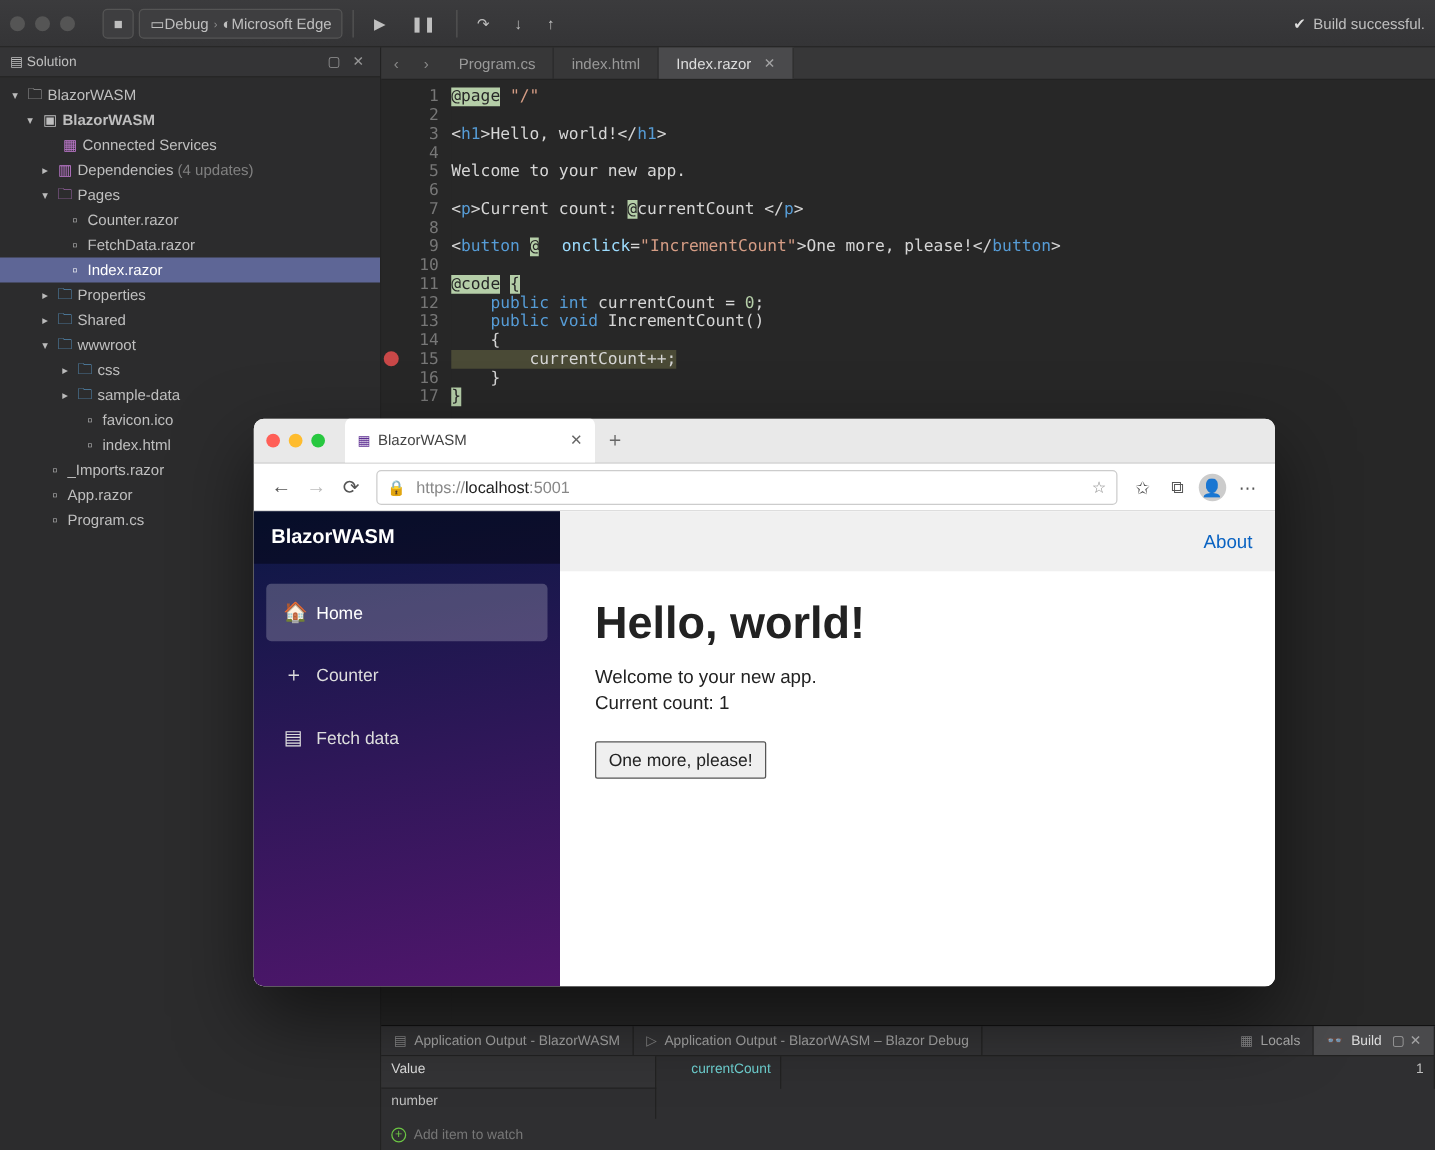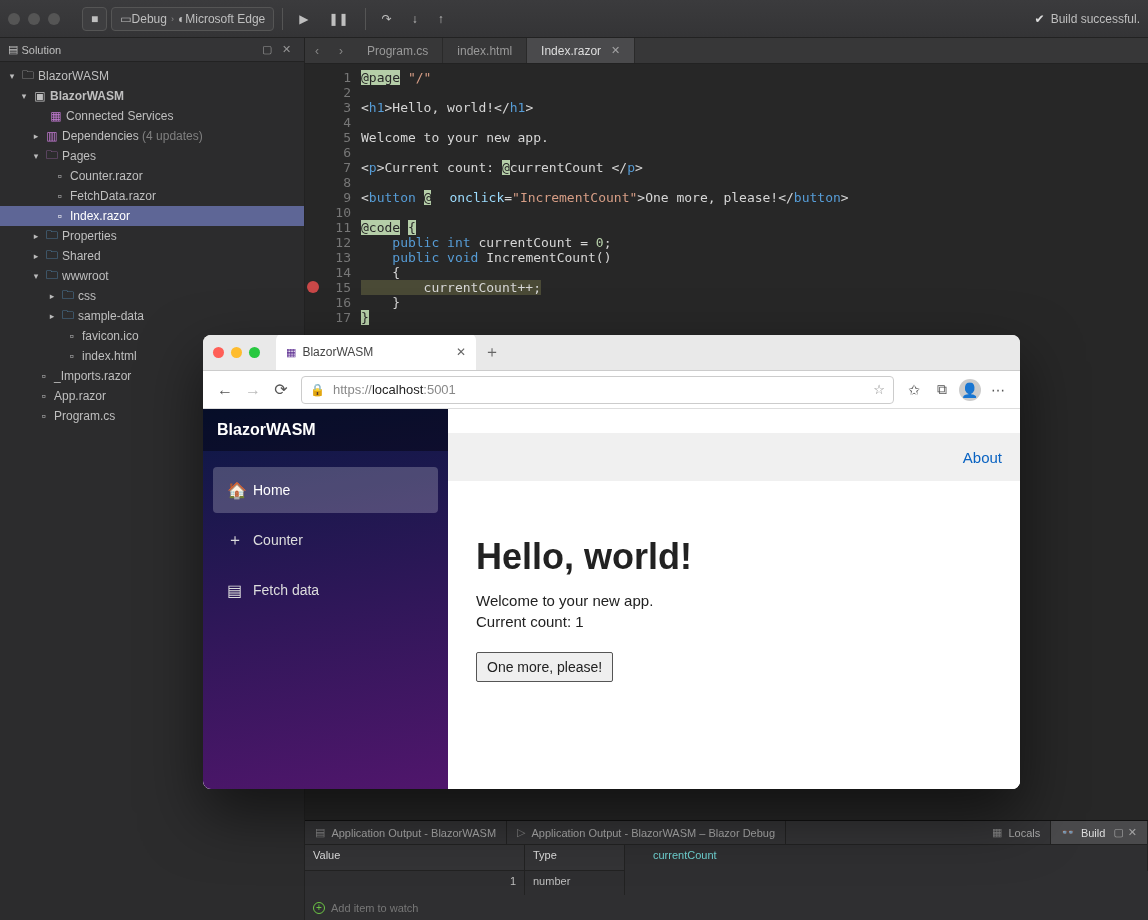--- a/index.html
+++ b/index.html
@@ -145,23 +145,23 @@
   .br-nav .rb{width:28px;display:flex;justify-content:center;color:#555;font-size:14px;}
   .br-avatar{width:22px;height:22px;border-radius:50%;background:#ccc;display:flex;align-items:center;justify-content:center;color:#888;}
   .br-body{flex:1;display:flex;background:#f5f5f5;}
   .br-side{width:245px;background:linear-gradient(170deg,#0b1844,#50166c);color:#fff;display:flex;flex-direction:column;}
   .br-brand{padding:12px 14px;font-size:16px;font-weight:600;background:rgba(0,0,0,.4);}
   .br-navitems{padding:16px 10px;}
   .br-ni{display:flex;align-items:center;height:46px;padding:0 14px;border-radius:4px;color:#ddd;font-size:14px;margin-bottom:4px;}
   .br-ni.active{background:rgba(255,255,255,.22);color:#fff;}
   .br-ni .ic{width:26px;font-size:16px;}
   .br-main{flex:1;background:#fff;display:flex;flex-direction:column;}
-  .br-topbar{height:48px;background:#f0f0f0;display:flex;align-items:center;justify-content:flex-end;padding:0 18px;margin-top:24px;}
+  .br-topbar{height:48px;background:#f0f0f0;display:flex;align-items:center;justify-content:flex-end;padding:0 18px;}
   .br-topbar a{color:#0a63c2;font-size:15px;}
-  .br-content{padding:10px 28px;color:#222;margin-top:35px;}
+  .br-content{padding:10px 28px;color:#222;}
   .br-content h1{font-size:36px;margin:10px 0 14px;font-weight:700;}
   .br-content p{font-size:15px;margin:4px 0;color:#222;}
   .br-btn{display:inline-block;margin-top:18px;padding:6px 10px;border:1px solid #555;border-radius:2px;background:#efefef;color:#222;font-size:14px;}
 </style>
 </head>
 <body>
 
 <div class="toolbar">
   <div class="traffic">
     <span class="r"></span>
@@ -359,21 +359,20 @@
         </div>
         <div class="btab active">
           <span class="ic">👓</span>
           <span>Build</span>
           <span style="margin-left:8px;opacity:.6;">▢</span>
           <span style="margin-left:4px;opacity:.6;">✕</span>
         </div>
       </div>
       <div class="watch-grid">
         <div class="wg-head">Value</div>
-        <div class="wg-head">Type</div>
 
         <div class="wg-cell wg-row-name">currentCount</div>
         <div class="wg-cell wg-row-val">1</div>
         <div class="wg-cell">number</div>
 
         <div class="addrow">
           <span class="plus">+</span>
           <span>Add item to watch</span>
         </div>
       </div>

